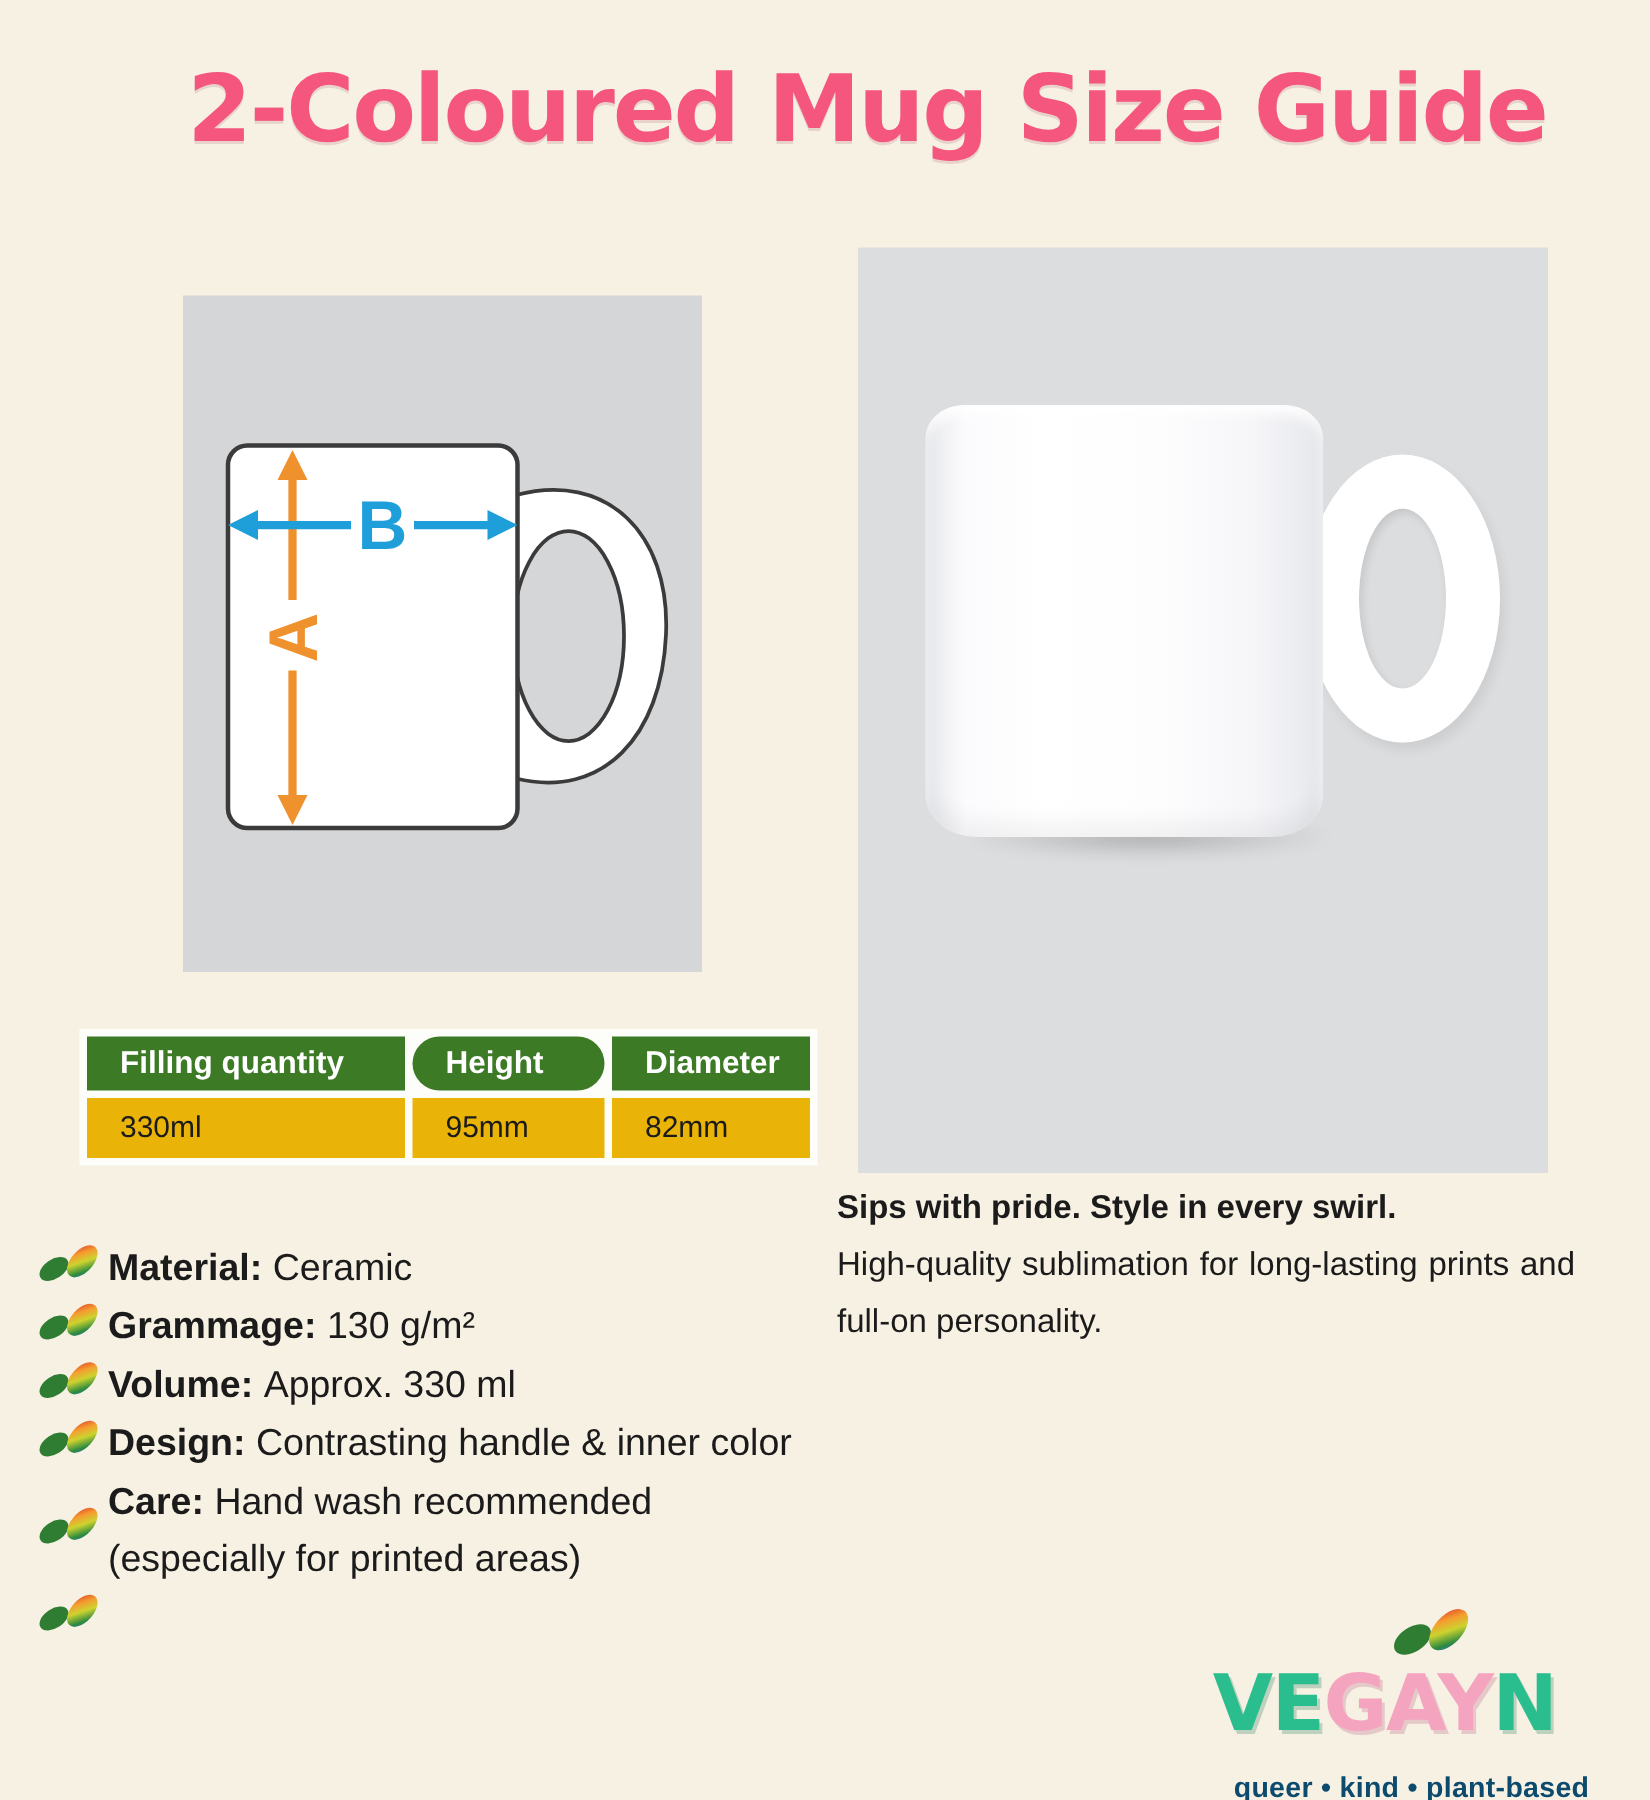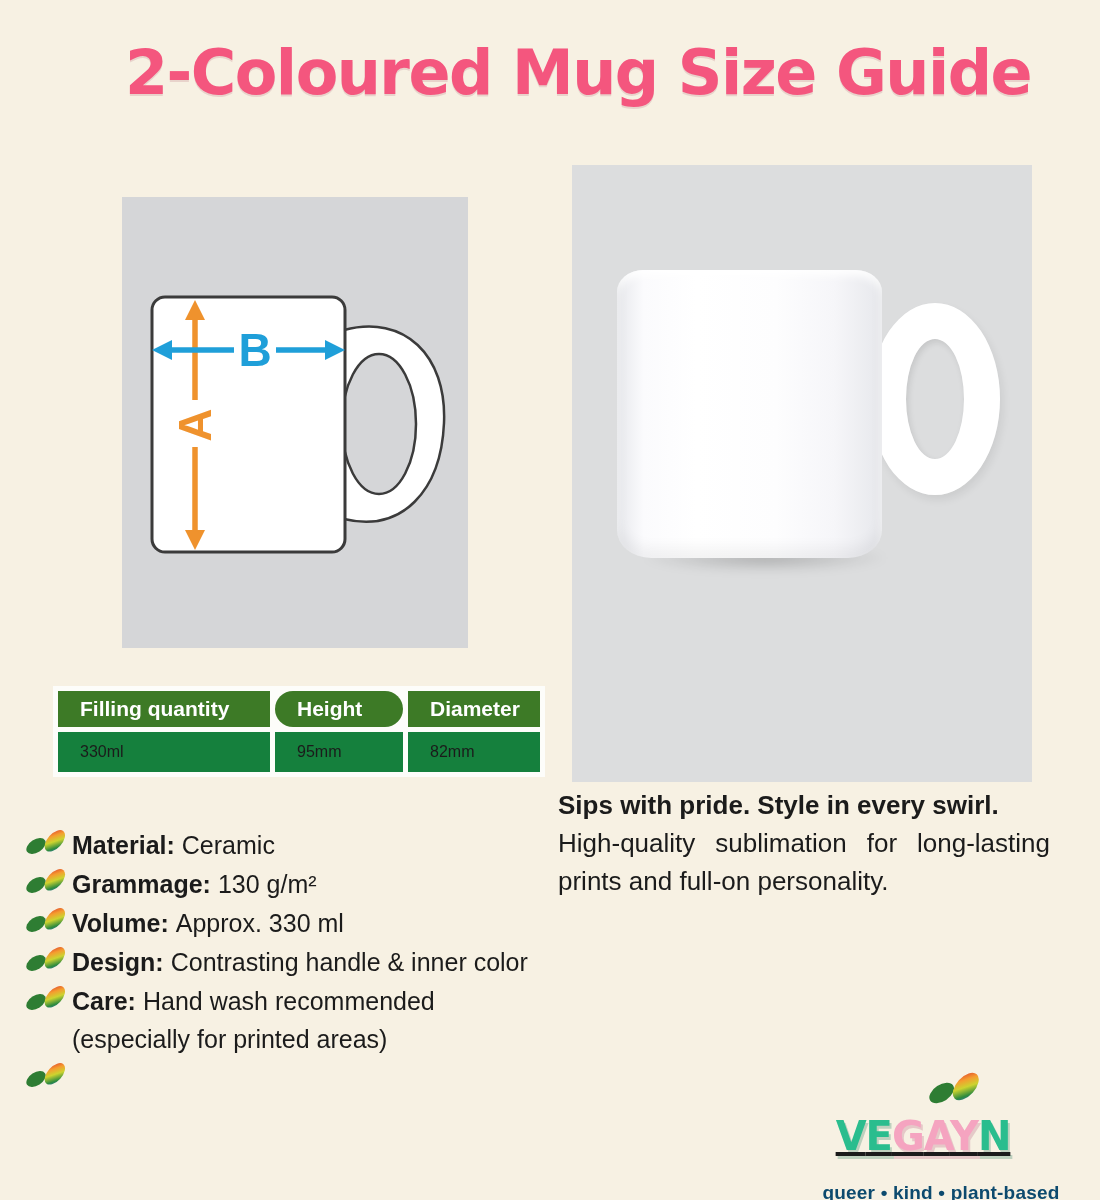--- a/index.html
+++ b/index.html
@@ -67,69 +67,68 @@
     position:absolute;left:53px;top:686px;
     border-collapse:separate;border-spacing:5px;
     background:#fdfdfa;
   }
   .size-table th{
     background:#3d7a26;color:#ffffff;
     font-weight:bold;font-size:21px;text-align:left;
     height:36px;padding:0 14px 0 22px;
   }
   .size-table td{
-    background:#15803d;color:#1b1b1b;
-    font-size:16px;text-align:left;
+    background:#eab308;color:#1b1b1b;
+    font-size:20px;text-align:left;
     height:40px;padding:0 14px 0 22px;margin-left:25px;
   }
   .col-fill{width:176px;}
   .col-h{width:92px;border-radius:18px;}
   .col-d{width:96px;}
 
   
   .specs{
     position:absolute;left:24px;top:826px;width:510px;
     list-style:none;margin:0;padding:0;
   }
   .specs li{
-    display:flex;align-items:flex-start;
+    display:flex;align-items:center;
     margin-bottom:1px;
   }
   .leaf{flex:0 0 48px;height:36px;margin-top:2px;}
   .leaf svg{width:48px;height:36px;display:block;}
   .spec-text{
     margin:0;font-size:25px;line-height:38px;color:#1b1b1b;
   }
   .spec-text b{margin-right:7px;}
 
   
   .description{
     position:absolute;left:558px;top:786px;width:492px;
   }
   .desc-heading{
     margin:0 0 2px 0;font-size:27px;font-weight:bold;line-height:36px;
   }
   .description p{
-    margin:0;font-size:26px;line-height:38px;text-align:justify;
+    margin:0;font-size:22px;line-height:38px;text-align:justify;
   }
 
   
   .logo{
     position:absolute;right:52px;top:1076px;width:250px;height:110px;
     text-align:center;
   }
   .logo-leaves{
     position:absolute;left:128px;top:-6px;width:62px;height:46px;
   }
   .logo-word{
     position:absolute;left:0;top:32px;width:250px;
     font-family:"DejaVu Sans","Liberation Sans",sans-serif;
-    font-weight:800;font-size:40px;letter-spacing:-1px;line-height:56px;
+    font-weight:800;font-size:52px;letter-spacing:-1px;line-height:56px;
     margin:0;
-    text-decoration:underline;
   }
   .logo-word .lg{color:#2abd8e;text-shadow:2px 3px 0 rgba(20,110,80,0.25);}
   .logo-word .lp{color:#f5a4c0;text-shadow:2px 3px 0 rgba(190,110,140,0.30);}
   .logo-tagline{
     position:absolute;left:0;top:88px;width:250px;
     font-weight:bold;font-size:19px;letter-spacing:0.2px;color:#0c4a6e;
     margin:18px;
   }
   .hidden-defs{position:absolute;width:0;height:0;overflow:hidden;}
 </style>

